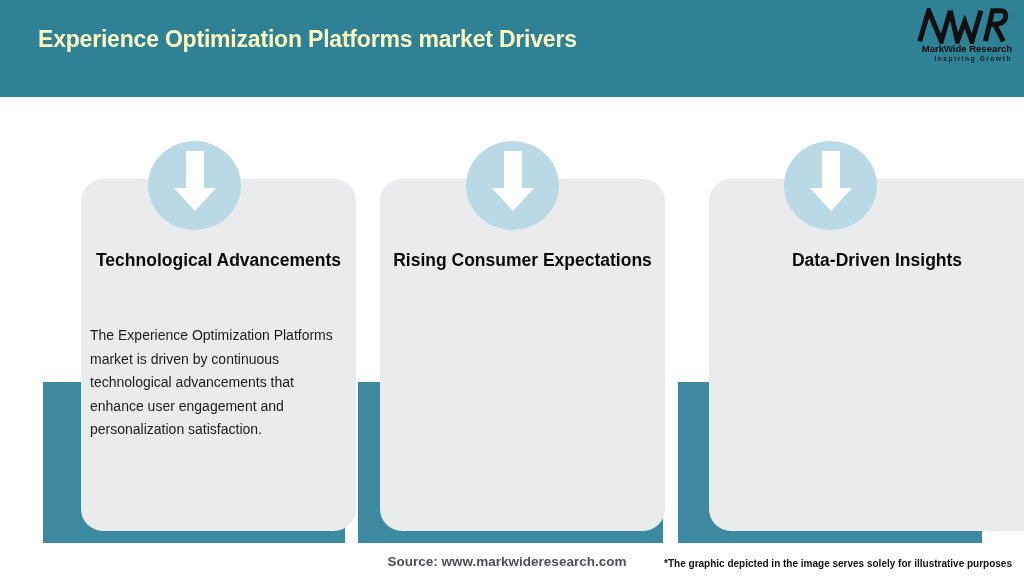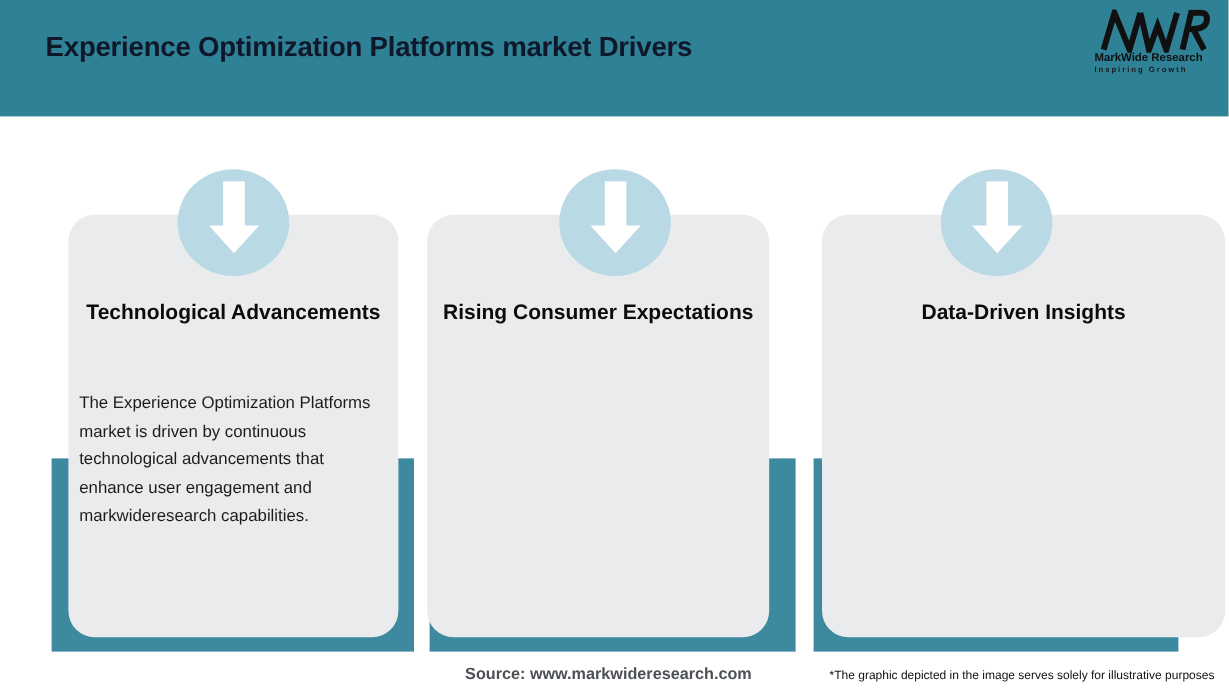--- a/index.html
+++ b/index.html
@@ -26,28 +26,28 @@
   }
   .page-title {
     position: absolute;
     left: 38px;
     top: 24px;
     margin: 0;
     font-size: 23px;
     line-height: 30px;
     font-weight: bold;
     letter-spacing: -0.2px;
-    color: #0f172a;
+    color: #fef9c3;
   }
   .logo {
     position: absolute;
     top: 8px;
     right: 12px;
     width: 100px;
-    text-align: left;
+    text-align: right;
     color: #101010;
   }
   .logo-mark { display: block; margin: 0 auto; }
   .logo-name {
     font-size: 9.5px;
     font-weight: bold;
     line-height: 10px;
     white-space: nowrap;
     color: #101010;
   }
@@ -70,20 +70,21 @@
   .band.b1 { left: 43px;  width: 302px; }
   .band.b2 { left: 358px; width: 305px; }
   .band.b3 { left: 678px; width: 304px; }
 
   .card {
     position: absolute;
     top: 179px;
     height: 352px;
     background: #E9EBEC;
     border-radius: 22px;
+    margin-left: 24px;
   }
   .card.k1 { left: 57px;  width: 275px; }
   .card.k2 { left: 356px; width: 285px; }
   .card.k3 { left: 685px; width: 336px; }
 
   .card-title {
     position: absolute;
     top: 71px;
     left: 0;
     right: 0;
@@ -130,21 +131,21 @@
     text-align: center;
     font-size: 13.5px;
     font-weight: bold;
     color: #4d5156;
   }
   .disclaimer {
     position: absolute;
     right: 12px;
     top: 558px;
     font-size: 10px;
-    font-weight: 400;
+    font-weight: 700;
     color: #111111;
   }
 </style>
 </head>
 <body>
 
 <div class="stage">
 
   <div class="header">
     <h1 class="page-title">Experience Optimization Platforms market Drivers</h1>
@@ -166,21 +167,21 @@
   <div class="band b1"></div>
   <div class="band b2"></div>
   <div class="band b3"></div>
 
   <section class="card k1">
     <h2 class="card-title">Technological Advancements</h2>
     <p class="card-body">The Experience Optimization Platforms
 market is driven by continuous
 technological advancements that
 enhance user engagement and
-markwideresearch capabilities.</p>
+personalization satisfaction.</p>
   </section>
 
   <section class="card k2">
     <h2 class="card-title">Rising Consumer Expectations</h2>
   </section>
 
   <section class="card k3">
     <h2 class="card-title">Data-Driven Insights</h2>
   </section>
 

